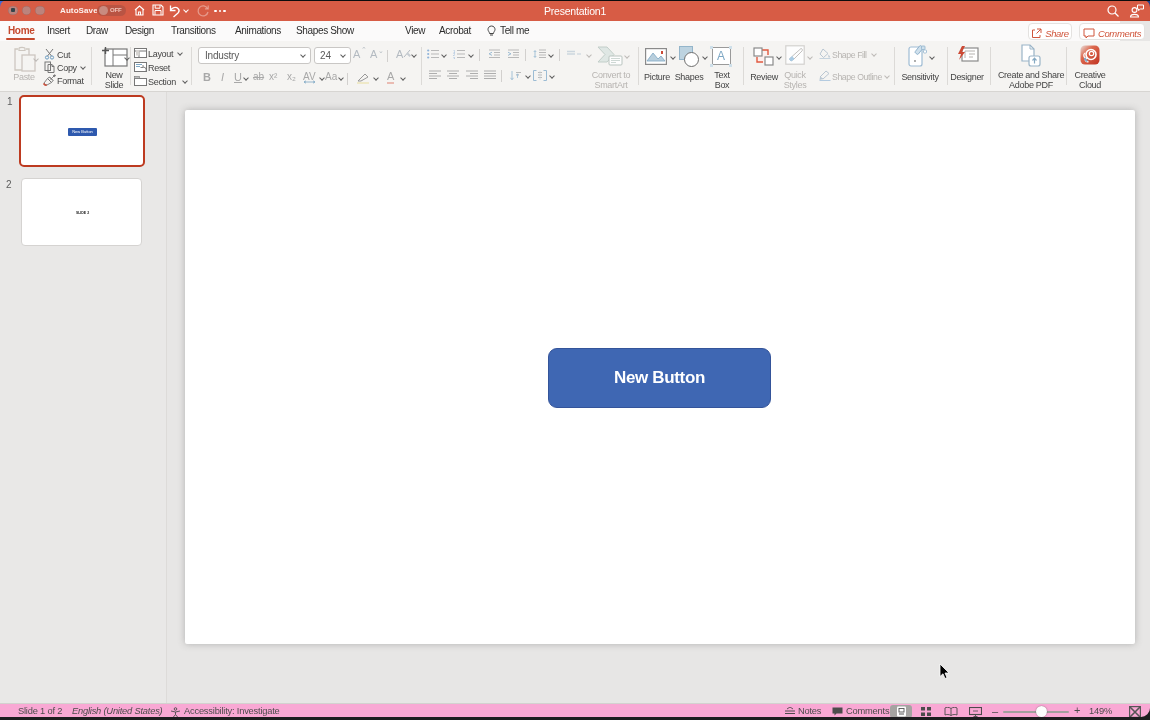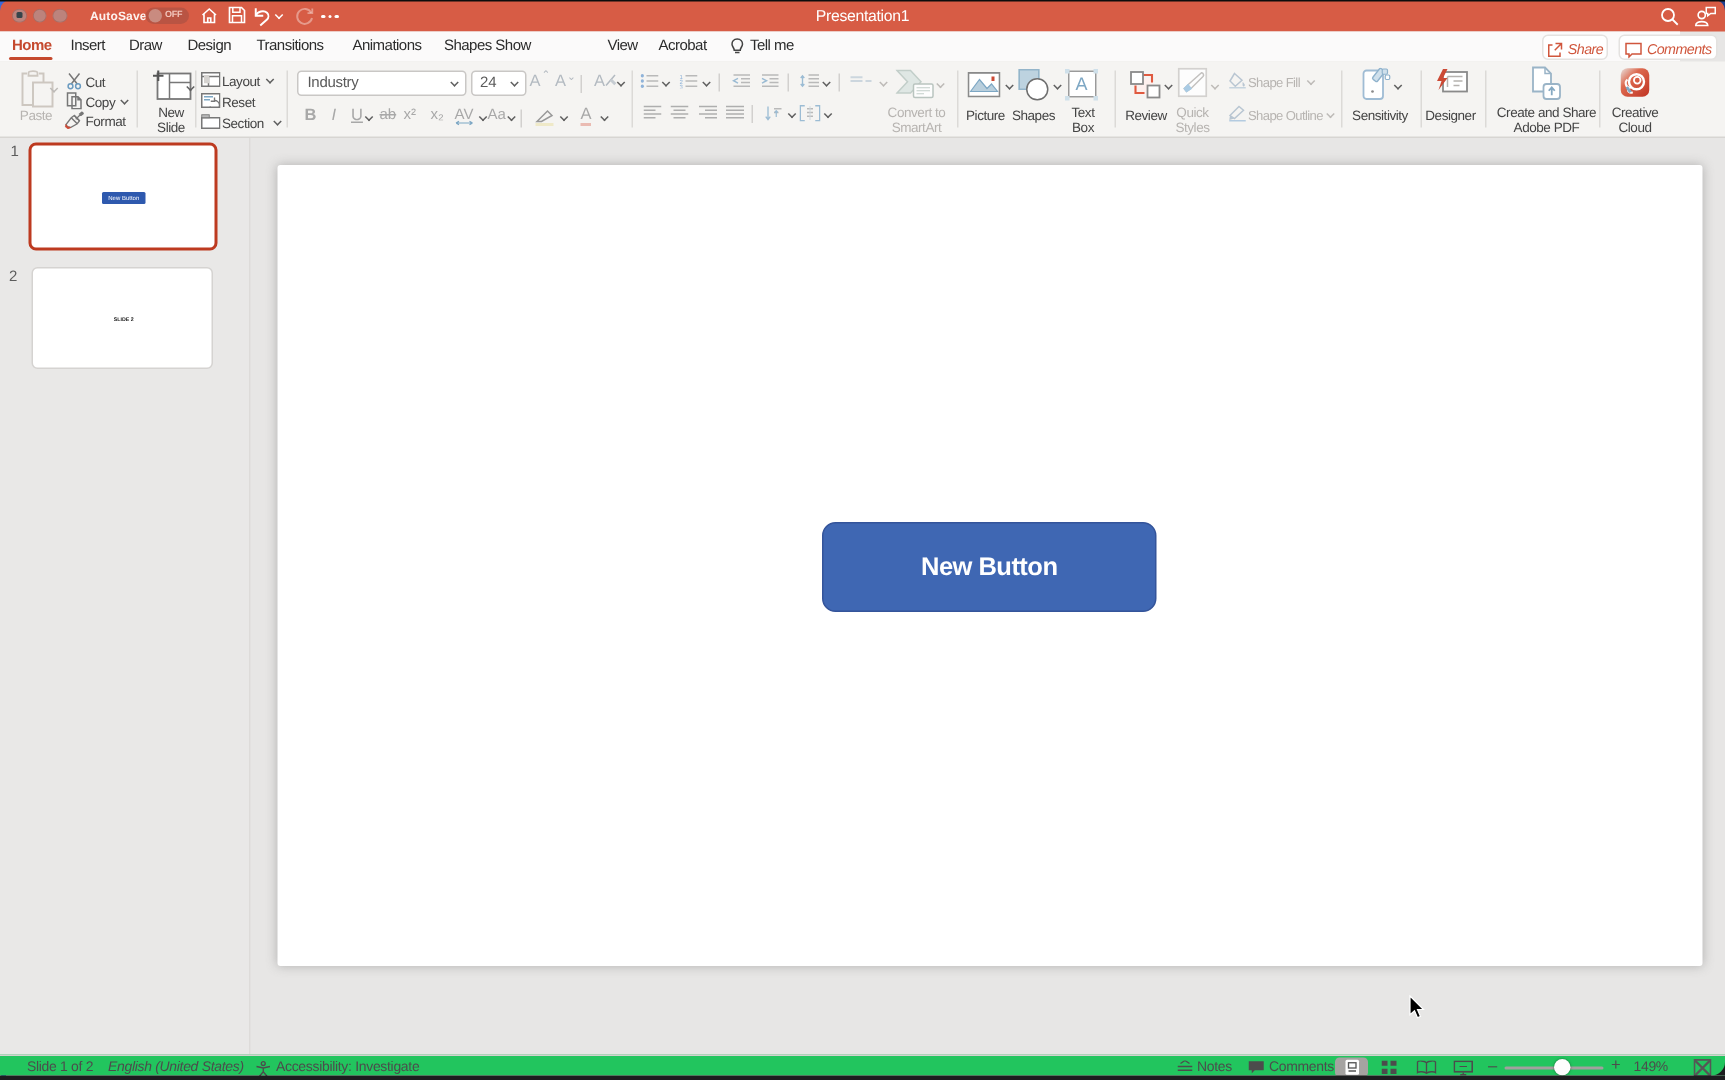--- a/index.html
+++ b/index.html
@@ -33,21 +33,21 @@
 #thumb1{position:absolute;left:19px;top:95px;width:126px;height:72px;background:#fff;border:2px solid #bd3a20;border-radius:5px;}
 #thumb1 .btn{position:absolute;left:47px;top:31px;width:29px;height:8px;background:#2e59ae;border-radius:1px;color:#fff;font-size:4px;text-align:center;line-height:8px;}
 #thumb2{position:absolute;left:21px;top:178px;width:121px;height:68px;background:#fff;border:1px solid #d5d3d1;border-radius:4px;}
 #thumb2 .t{position:absolute;left:0;top:32px;width:121px;text-align:center;font-size:4px;color:#333;}
 .pnum{position:absolute;font-size:10px;color:#5c5c5c;}
 #canvas{position:absolute;left:168px;top:92px;width:982px;height:574px;background:#e7e6e5;}
 #slide{position:absolute;left:17px;top:18px;width:950px;height:534px;background:#fff;border-radius:2px;box-shadow:0 0 7px rgba(110,110,110,0.45);}
 #bluebtn{position:absolute;left:363px;top:238px;width:223px;height:60px;background:#3f67b3;border:1px solid #34549a;border-radius:9px;color:#fff;font-weight:bold;font-size:17px;letter-spacing:-0.35px;display:flex;align-items:center;justify-content:center;}
 #notes{position:absolute;left:168px;top:666px;width:982px;height:37px;background:#efeeec;border-top:1px solid #d6d4d2;}
 #notes .t{position:absolute;left:6px;top:10px;font-size:10px;letter-spacing:-0.2px;color:#3d3d3d;}
-#statusbar{position:absolute;left:0;top:703px;width:1150px;height:14px;background:#22c55e;border-top:1px solid #d3d1cf;font-size:9.3px;letter-spacing:-0.2px;color:#4c4c4c;}
+#statusbar{position:absolute;left:0;top:703px;width:1150px;height:14px;background:#f9a8d4;border-top:1px solid #d3d1cf;font-size:9.3px;letter-spacing:-0.2px;color:#4c4c4c;}
 #statusbar span{position:absolute;top:2px;white-space:nowrap;}
 #bottomedge{position:absolute;left:0;top:717px;width:1150px;height:3px;background:#1d1d1f;}
 </style>
 </head>
 <body>
 <div id="app">
   <div class="bluecorner" style="left:0;top:0;width:6px;height:8px;"></div>
   <div class="bluecorner" style="left:0;top:710px;width:4px;height:8px;border-radius:0 0 0 3px;"></div>
   <div class="bluecorner" style="left:1144px;top:0;width:6px;height:9px;background:#1d3f8f;"></div>
   <div id="topline"></div>

